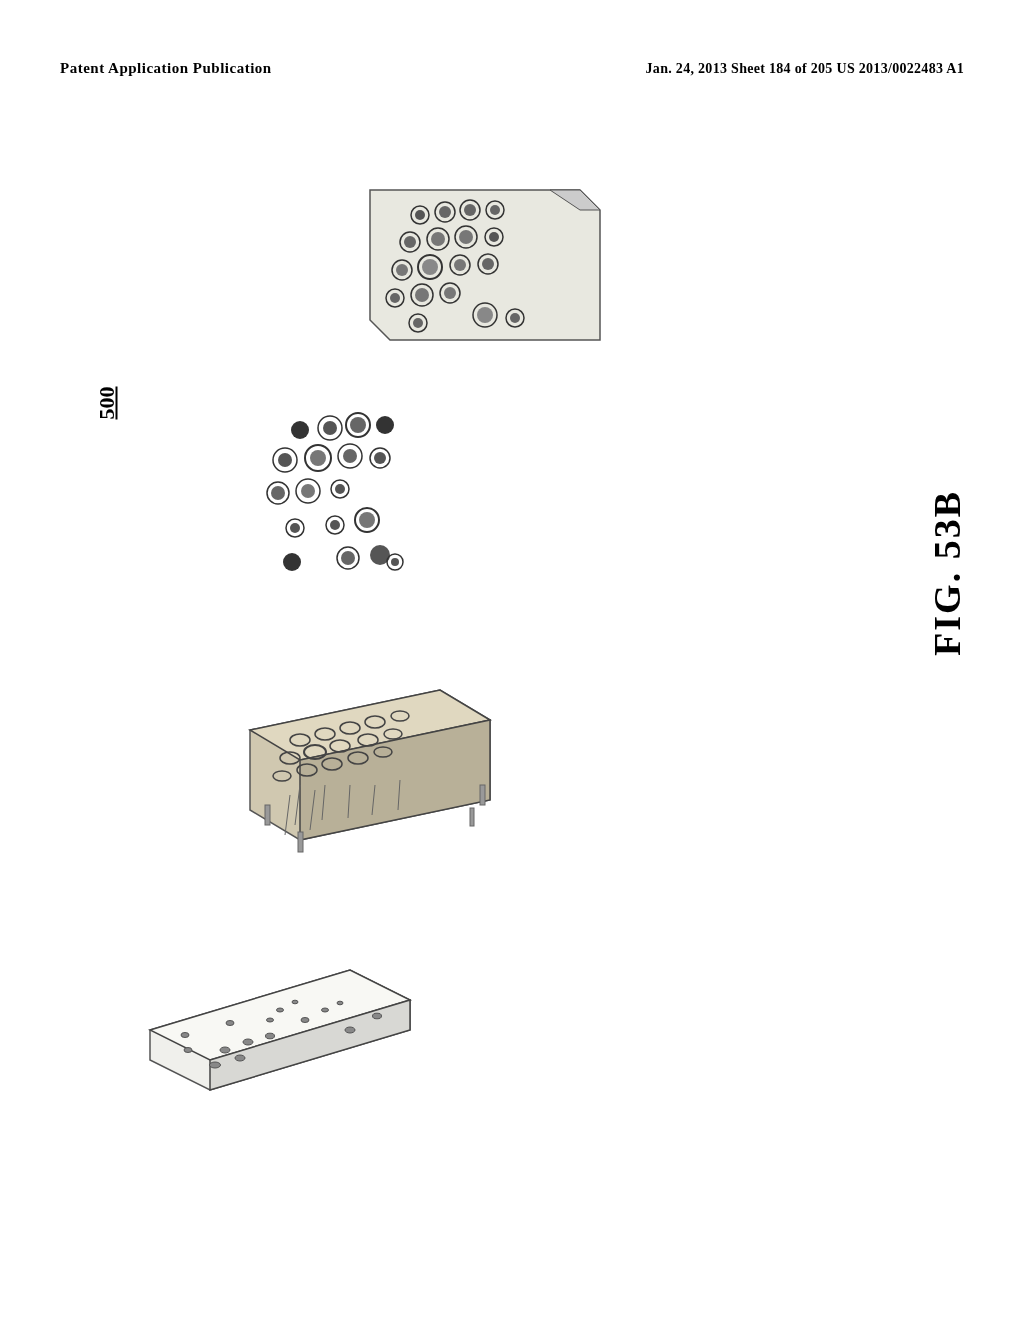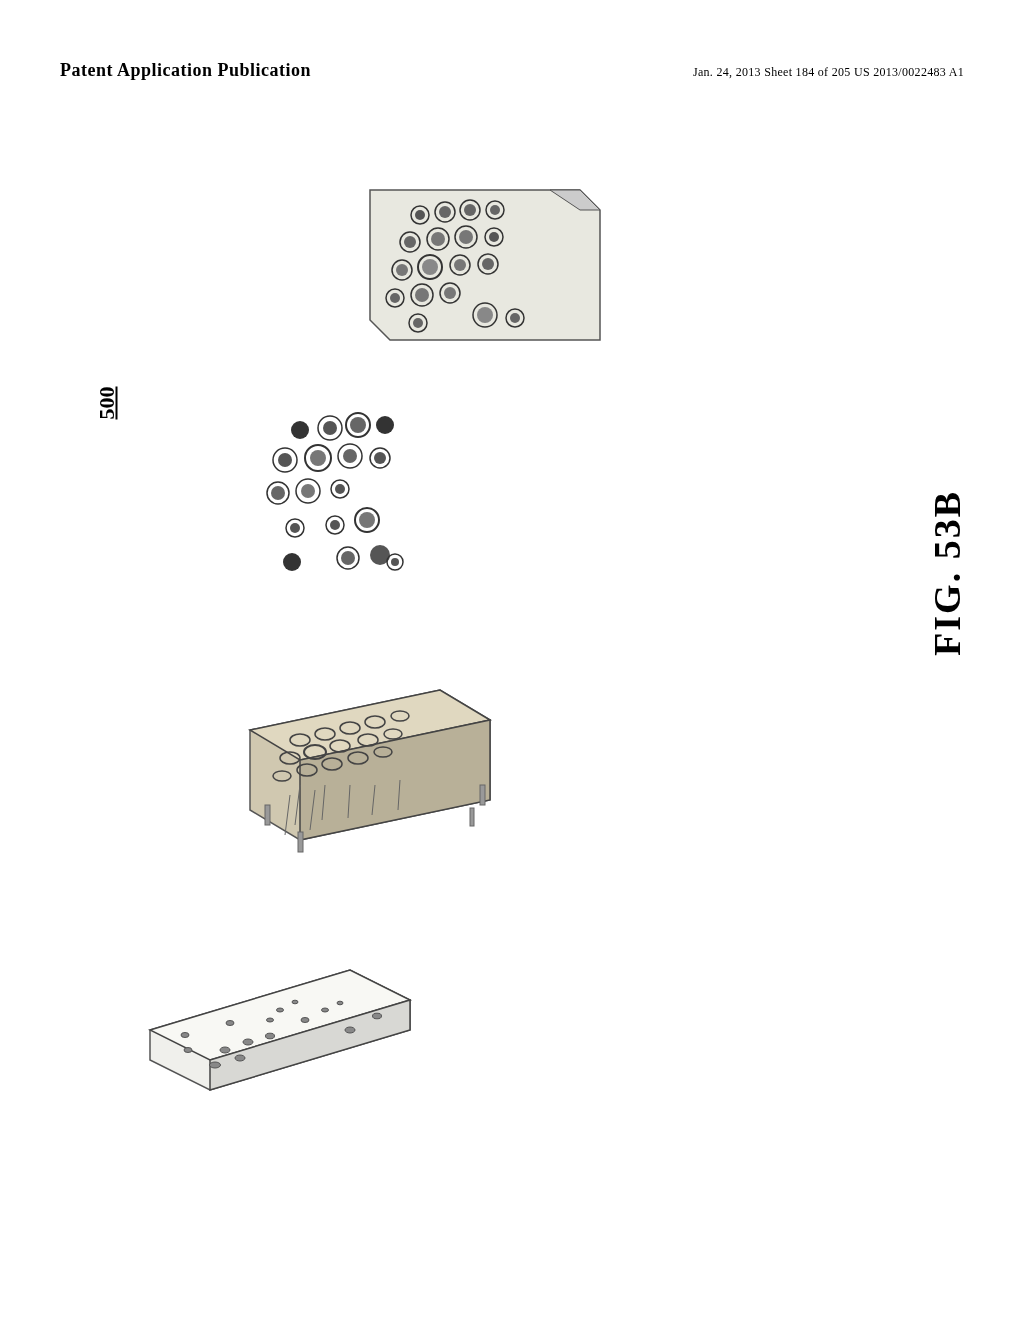--- a/index.html
+++ b/index.html
@@ -17,28 +17,29 @@
       top: 60px;
       left: 0;
       right: 0;
       display: flex;
       justify-content: space-between;
       align-items: baseline;
       padding: 0 60px;
     }
 
     .header-left {
-      font-size: 18px;
+      font-size: 15px;
       font-weight: bold;
       letter-spacing: 0.5px;
     }
 
     .header-right {
-      font-size: 12px;
+      font-size: 14px;
       letter-spacing: 0.3px;
+      font-weight: bold;
     }
 
     .label-500 {
       position: absolute;
       top: 390px;
       left: 90px;
       font-size: 22px;
       font-weight: bold;
       text-decoration: underline;
       transform: rotate(-90deg);

